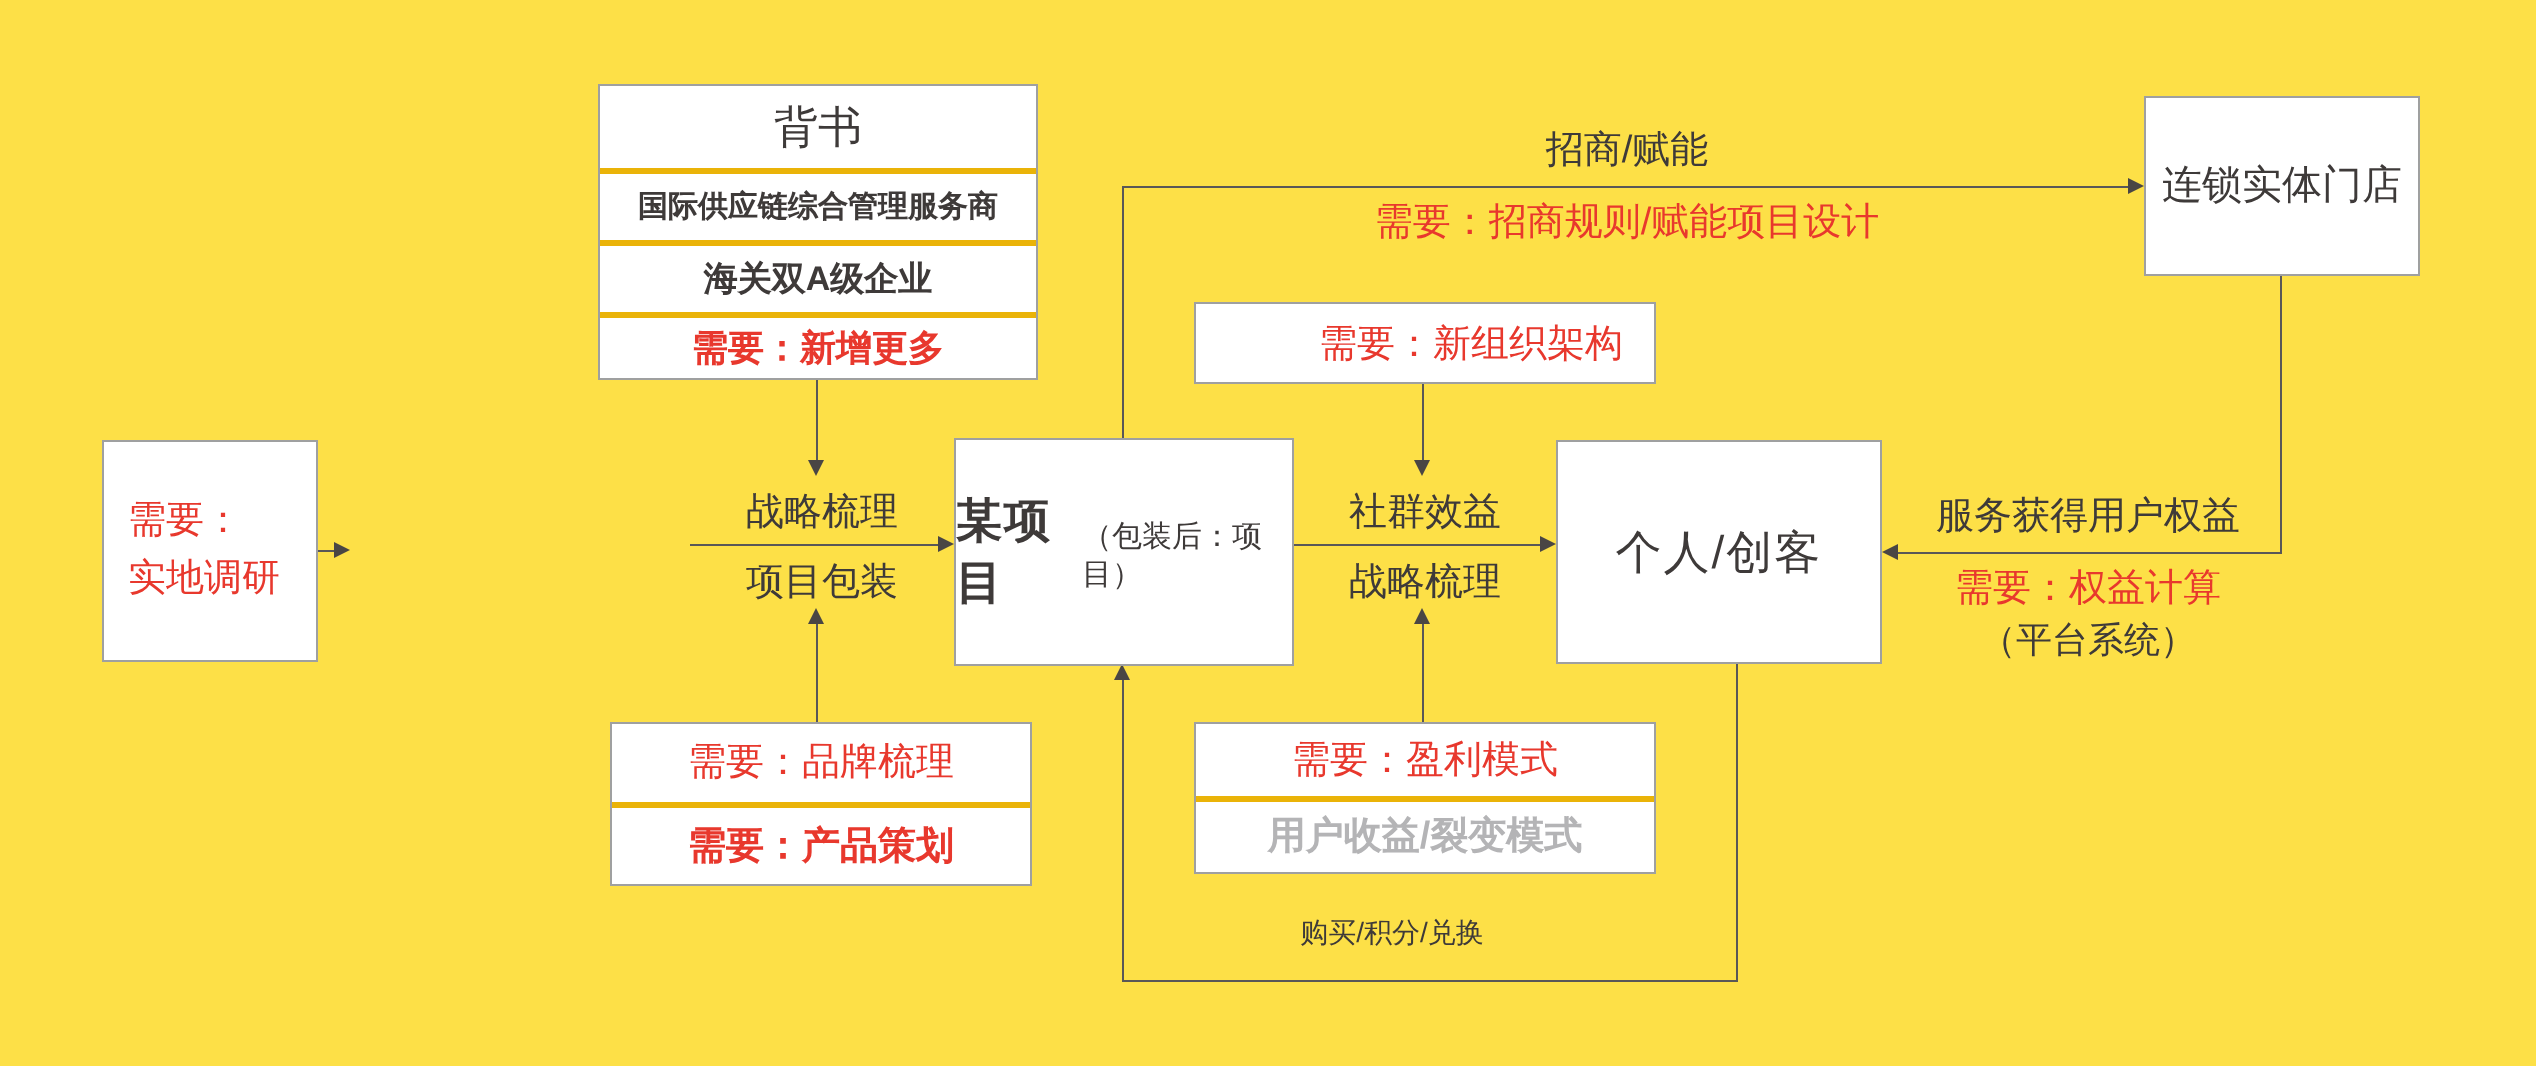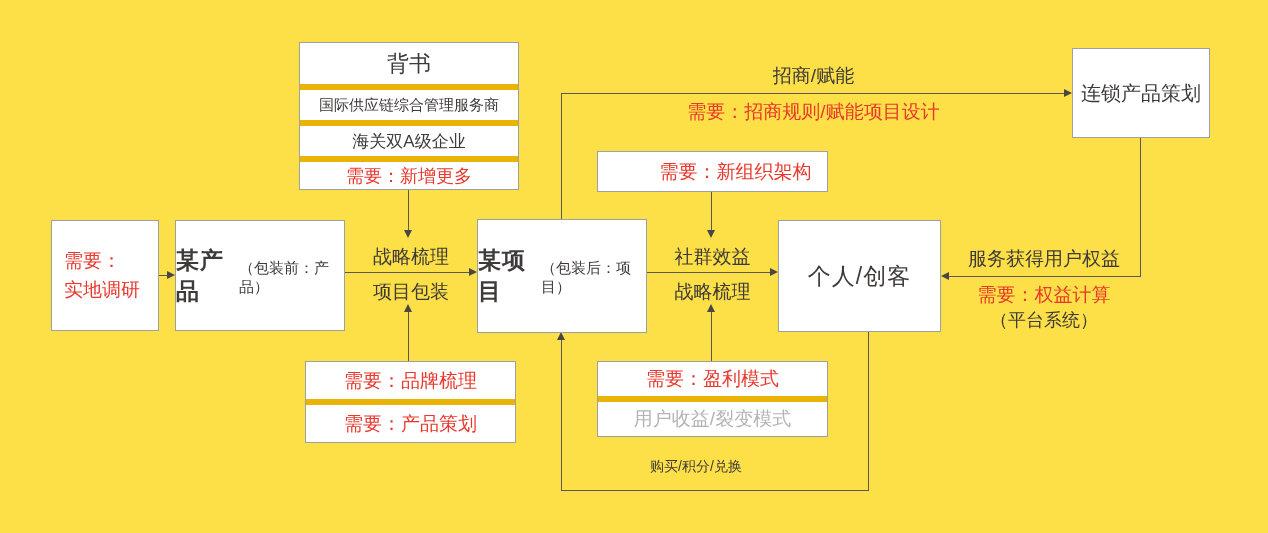--- a/index.html
+++ b/index.html
@@ -2,21 +2,21 @@
 <html><head>
 <meta charset="utf-8">
 <style>
   html,body{margin:0;padding:0;background:#ffffff;}
   #canvas{
     position:relative;width:1268px;height:533px;background:#fde047;overflow:hidden;
     font-family:"Liberation Sans","DejaVu Sans",sans-serif;color:#3e3a39;
   }
   .box{position:absolute;border:1px solid #9fa0a0;background:#fff;box-sizing:border-box;}
   .row{display:flex;align-items:center;justify-content:center;box-sizing:border-box;white-space:nowrap;}
-  .row+.row{border-top:6px solid #eab308;}
+  .row+.row{border-top:3px solid #eab308;font-weight:bold;}
   .center-col{display:flex;flex-direction:row;align-items:center;justify-content:center;height:100%;}
   .red{color:#e8382d;}
   .gray{color:#b4b4b6;}
   .lbl{position:absolute;text-align:center;white-space:nowrap;line-height:1.2;}
   .ln{position:absolute;background:#595757;}
   .arr{position:absolute;width:0;height:0;}
   .arr-r{border-top:4px solid transparent;border-bottom:4px solid transparent;border-left:8px solid #4a4644;}
   .arr-l{border-top:4px solid transparent;border-bottom:4px solid transparent;border-right:8px solid #4a4644;}
   .arr-u{border-left:4px solid transparent;border-right:4px solid transparent;border-bottom:8px solid #4a4644;}
   .arr-d{border-left:4px solid transparent;border-right:4px solid transparent;border-top:8px solid #4a4644;}
@@ -69,44 +69,38 @@
     <div class="row red" style="flex:1;font-size:18px;">需要：新增更多</div>
   </div>
 
   <div class="box" style="left:51px;top:220px;width:108px;height:111px;">
     <div style="padding:25px 0 0 12px;font-size:19px;line-height:29px;" class="red">
       <div>需要：</div>
       <div>实地调研</div>
     </div>
   </div>
 
-  <div class="box" style="left:175px;top:220px;width:170px;height:111px;">
-    <div class="center-col">
-      <div class="title">某产品</div>
-      <div class="subtitle">（包装前：产品）</div>
-    </div>
-  </div>
 
   <div class="box" style="left:477px;top:219px;width:170px;height:114px;">
     <div class="center-col">
       <div class="title">某项目</div>
       <div class="subtitle">（包装后：项目）</div>
     </div>
   </div>
 
   <div class="box" style="left:778px;top:220px;width:163px;height:112px;">
     <div class="center-col">
       <div style="font-size:23px;letter-spacing:1px;">个人/创客</div>
     </div>
   </div>
 
   <div class="box" style="left:1072px;top:48px;width:138px;height:90px;">
     <div class="center-col" style="font-size:20px;line-height:28px;">
       <div>连锁</div>
-      <div>产品策划</div>
+      <div>实体门店</div>
     </div>
   </div>
 
   <div class="box" style="left:597px;top:151px;width:231px;height:41px;padding-left:46px;">
     <div class="center-col red" style="font-size:19px;">
       <div>需要：新组织架构</div>
     </div>
   </div>
 
   <div class="box" style="left:305px;top:361px;width:211px;height:82px;display:flex;flex-direction:column;">

